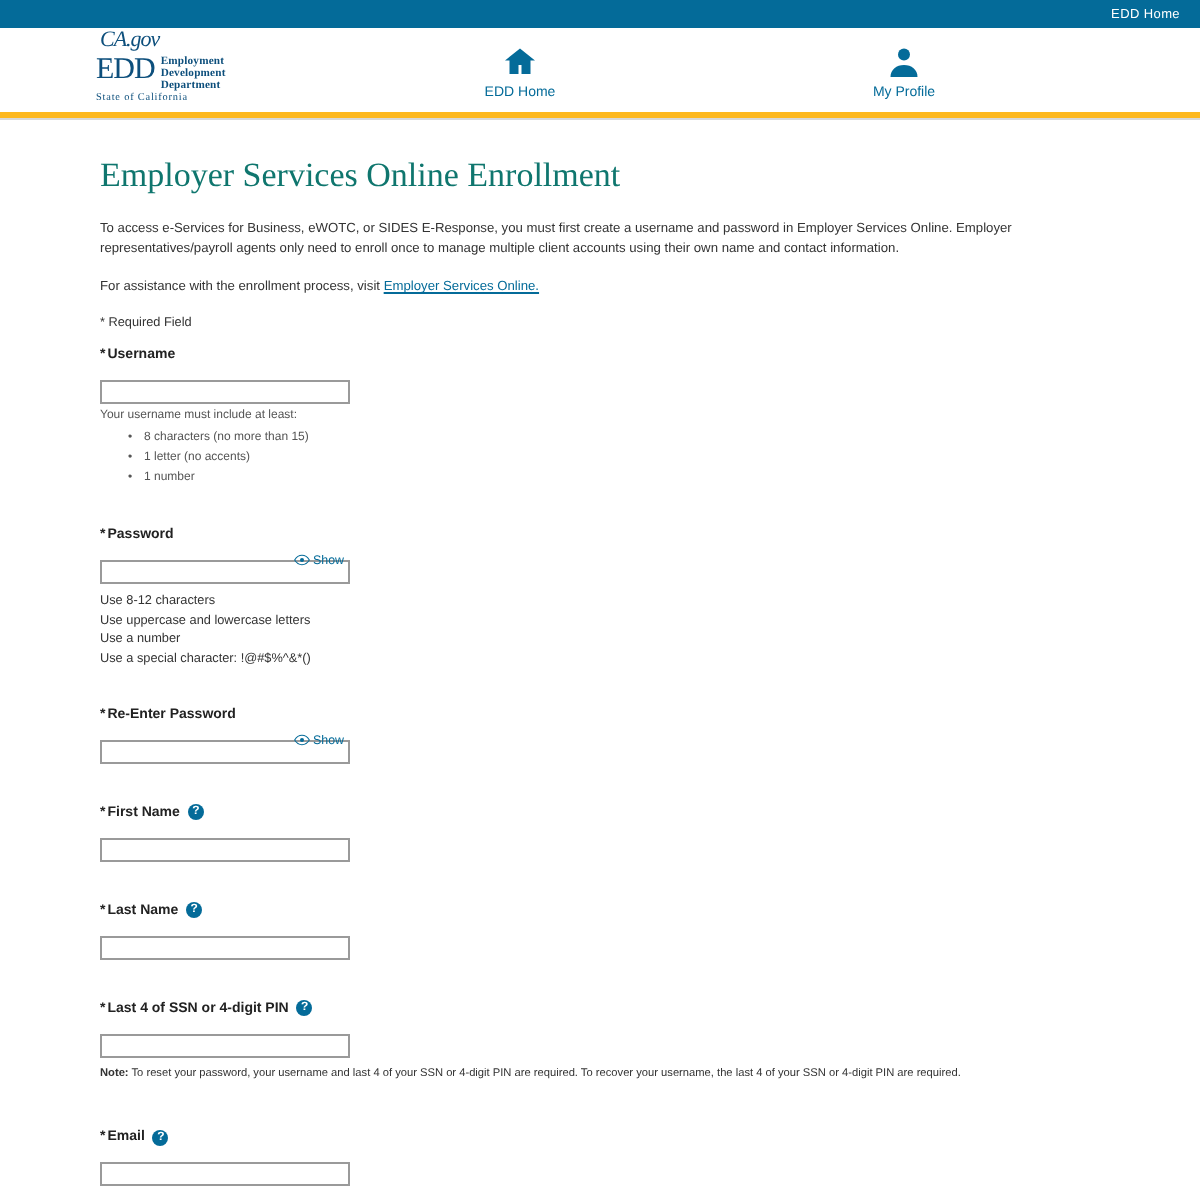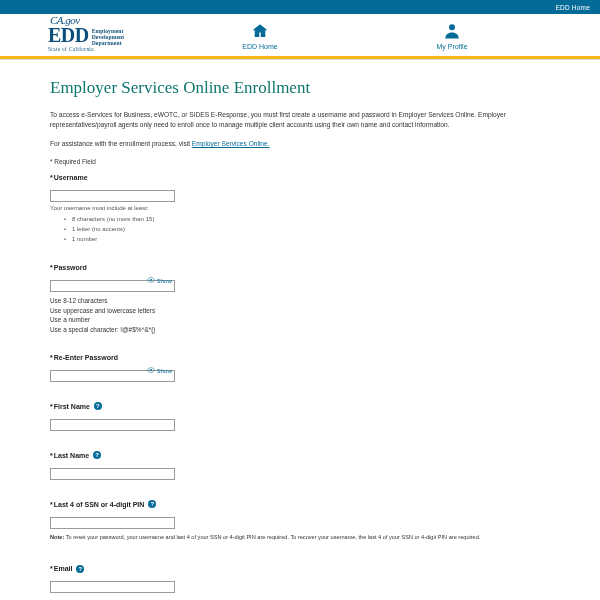--- a/index.html
+++ b/index.html
@@ -50,22 +50,22 @@
   }
   .logo {
     position: absolute;
     left: 48px;
     top: 12px;
     display: flex;
     align-items: flex-start;
   }
   .logo .edd {
     font-family: "Liberation Serif", serif;
-    font-weight: bold;
-    font-size: 20px;
+    font-weight: normal;
+    font-size: 15px;
     color: #0d4f7c;
     line-height: 19px;
     letter-spacing: -.5px;
     text-align: center;
   }
   .logo .edd-words {
     margin-left: 3px;
     line-height: 6px;
     padding-top: 2px;
   }

